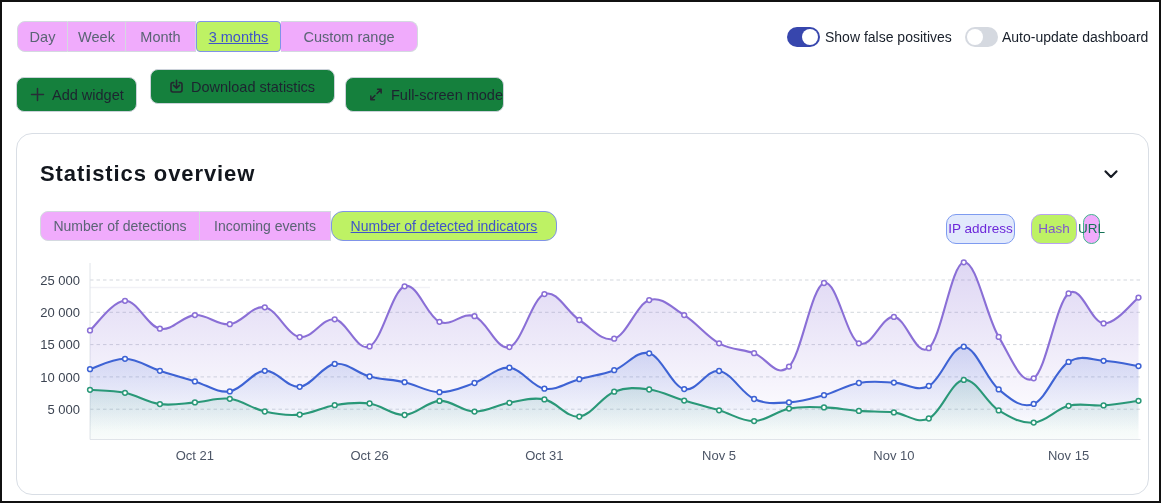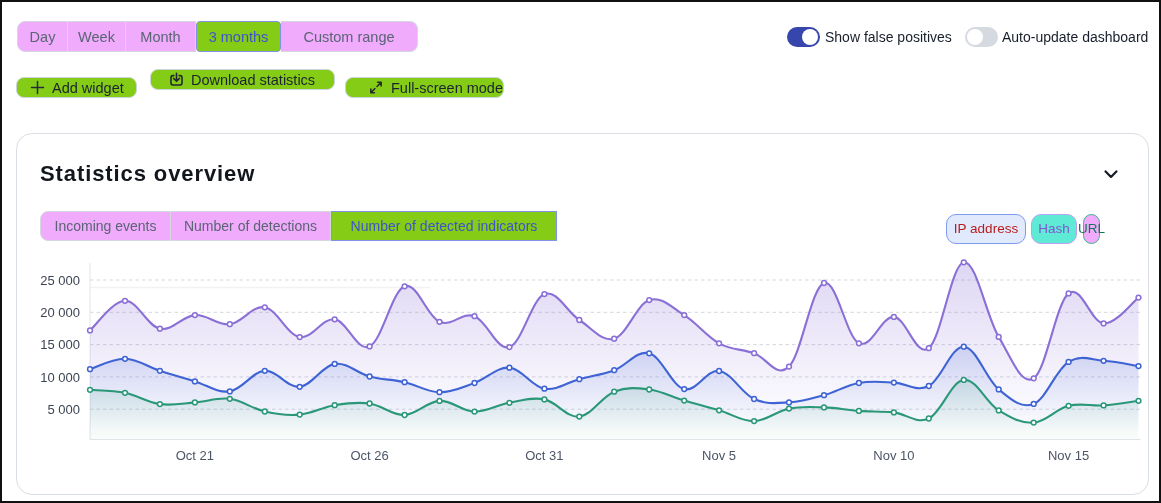--- a/index.html
+++ b/index.html
@@ -3,23 +3,23 @@
 * { margin:0; padding:0; box-sizing:border-box; }
 html,body { width:1161px; height:503px; }
 body { background:#fff; border:2px solid #111; position:relative;
   font-family:"Liberation Sans", sans-serif; overflow:hidden; }
 .abs { position:absolute; white-space:nowrap; }
 .seg { position:absolute; display:flex; }
 .seg .s { border:1px solid #d4d9e0; border-left-width:0; display:flex; align-items:center;
   justify-content:center; color:#5a6474; background:#f0abfc; white-space:nowrap; }
 .seg .s:first-child { border-left-width:1px; border-radius:8px 0 0 8px; }
 .seg .s:last-child { border-radius:0 8px 8px 0; }
-.seg .sel { background:#84cc16; border:1px solid #8093e8 !important; color:#3e54c9; border-radius:4px; }
-.btn { position:absolute; height:21px; border:1px solid #ccd2da; border-radius:8px;
-  display:flex; align-items:center; color:#1d2430; font-size:14.5px; background:#84cc16; white-space:nowrap; }
+.seg .sel { background:#bef264; border:1px solid #8093e8 !important; color:#3e54c9; border-radius:4px;text-decoration:underline; }
+.btn { position:absolute; height:35px; border:1px solid #ccd2da; border-radius:8px;
+  display:flex; align-items:center; color:#1d2430; font-size:14.5px; background:#15803d; white-space:nowrap; }
 .chip { position:absolute; height:30.5px; border-radius:10px; display:flex; align-items:center;
   justify-content:center; font-size:13.5px; border:1px solid; white-space:nowrap; }
 </style></head>
 <body>
 <div class="seg" style="left:15px; top:19px; height:31px; font-size:14.5px;">
   <div class="s" style="width:51px;">Day</div>
   <div class="s" style="width:58px;">Week</div>
   <div class="s" style="width:70px;">Month</div>
   <div class="s sel" style="width:85px;">3 months</div>
   <div class="s" style="width:137px;">Custom range</div>
@@ -50,26 +50,26 @@
     <path d="M10.2 3H14v3.8M14 3L9.6 7.4M6.8 14H3v-3.8M3 14l4.4-4.4"></path>
   </svg>
   Full-screen mode
 </div>
 <div class="abs" style="left:14px; top:131px; width:1133px; height:362px; border:1px solid #d9dee5; border-radius:16px; background:#fff;"></div>
 <div class="abs" style="left:38px; top:159px; font-size:22px; font-weight:bold; color:#12161d; letter-spacing:0.9px;">Statistics overview</div>
 <svg width="14" height="9" viewBox="0 0 14 9" style="position:absolute; left:1102px; top:168px;" fill="none">
     <path d="M1.6 1.4l5.4 5.5 5.4-5.5" stroke="#161b24" stroke-width="2.2" stroke-linecap="round" stroke-linejoin="round"></path>
   </svg>
 <div class="seg" style="left:38px; top:209px; height:30px; font-size:14px;">
+  <div class="s" style="width:160px;">Number of detections</div>
   <div class="s" style="width:131px;">Incoming events</div>
-  <div class="s" style="width:160px;">Number of detections</div>
-  <div class="s sel" style="width:226px; border-radius:0;">Number of detected indicators</div>
-</div>
-<div class="chip" style="left:944px; top:211.5px; width:80px; background:#e1e9fc; border-color:#7e9bf0; color:#b91c1c;">IP address</div>
-<div class="chip" style="left:1029px; top:211.5px; width:46px; background:#5eead4; border-color:#b9a2f2; color:#7e57cf;">Hash</div>
+  <div class="s sel" style="width:226px; border-radius:12px;">Number of detected indicators</div>
+</div>
+<div class="chip" style="left:944px; top:211.5px; width:69px; background:#e1e9fc; border-color:#7e9bf0; color:#6d28d9;">IP address</div>
+<div class="chip" style="left:1029px; top:211.5px; width:46px; background:#bef264; border-color:#b9a2f2; color:#7e57cf;">Hash</div>
 <div class="chip" style="left:1081px; top:211.5px; width:17px; background:#f0abfc; border-color:#3eb58a; color:#157356;">URL</div>
 <svg width="1161" height="503" viewBox="0 0 1161 503" style="position:absolute;left:-2px;top:-2px" font-family="Liberation Sans, sans-serif">
 <defs>
 <linearGradient id="gp" x1="0" y1="262" x2="0" y2="430" gradientUnits="userSpaceOnUse">
 <stop offset="0" stop-color="#8a6fd6" stop-opacity="0.28"></stop>
         <stop offset="1" stop-color="#8a6fd6" stop-opacity="0"></stop>
 </linearGradient>
 <linearGradient id="gb" x1="0" y1="340" x2="0" y2="432" gradientUnits="userSpaceOnUse">
 <stop offset="0" stop-color="#3e63d4" stop-opacity="0.21"></stop>
         <stop offset="1" stop-color="#3e63d4" stop-opacity="0"></stop>

